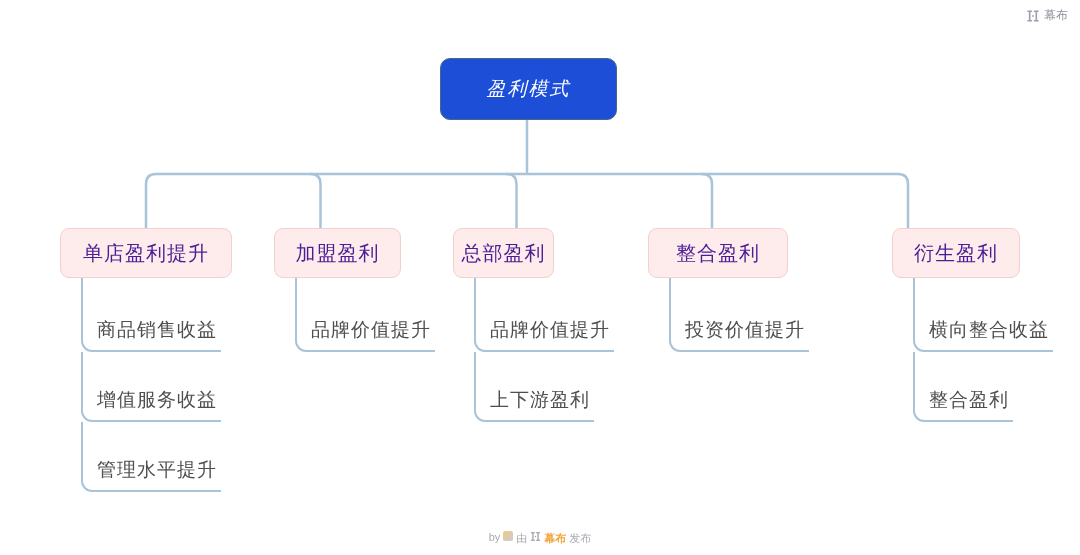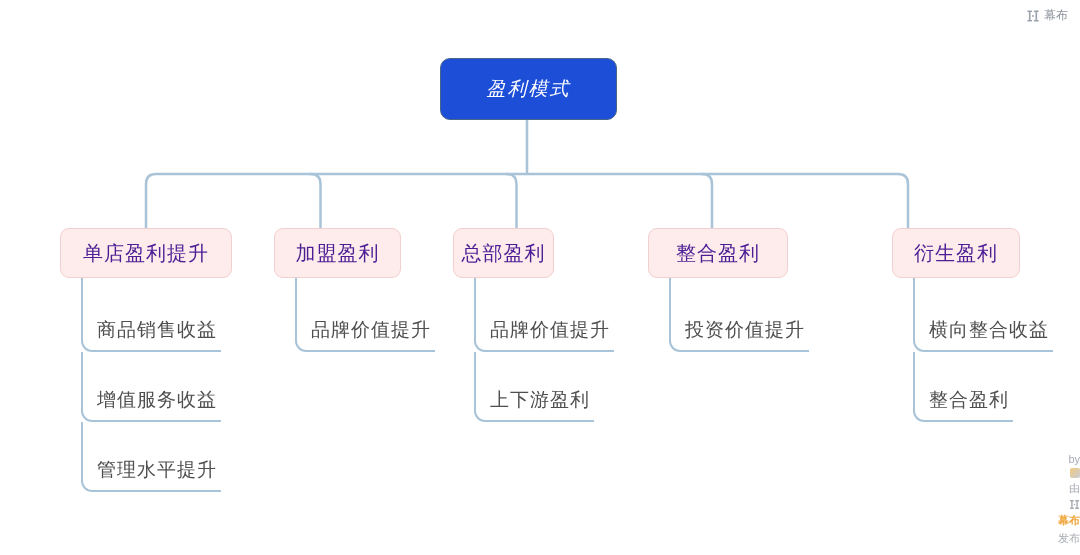--- a/index.html
+++ b/index.html
@@ -58,22 +58,22 @@
   
   .top-logo {
     position:absolute; top:7px; right:12px;
     display:flex; align-items:center; gap:4px;
     color:#8e939d; font-size:12px; cursor:pointer;
   }
 
   
   .footer {
     position:absolute; left:0; right:0; bottom:9px;
-    display:flex; align-items:flex-end; justify-content:center; gap:3px;
-    font-size:11px; color:#a7abb3;flex-direction:column;
+    display:flex; align-items:flex-start; justify-content:center; gap:3px;
+    font-size:11px; color:#a7abb3;
   }
   .footer .brand { color:#f0a63c; font-weight:bold; cursor:pointer; }
   .avatar-sq {
     width:10px; height:10px; border-radius:2px;
     background:linear-gradient(135deg,#f3c97e 0%,#c9ccd4 100%);
     display:inline-block;
   }
 </style>
 </head>
 <body>

